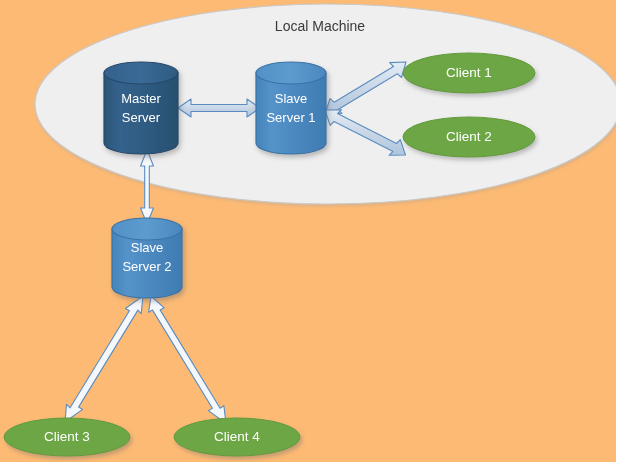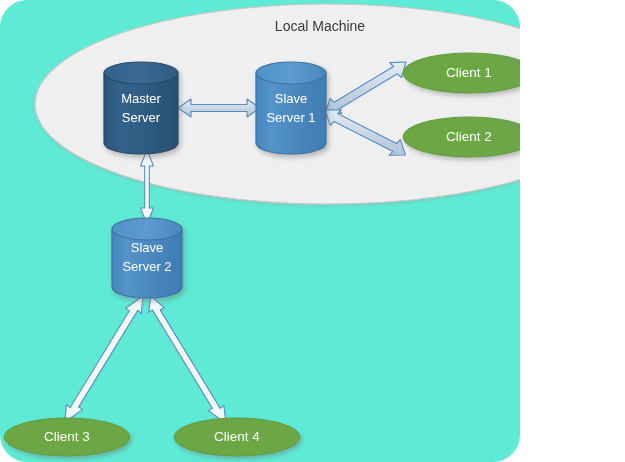--- a/index.html
+++ b/index.html
@@ -5,25 +5,24 @@
   html, body {
     margin: 0;
     padding: 0;
     background: #ffffff;
   }
   body {
     font-family: "Liberation Sans", sans-serif;
   }
   #canvas-root {
     position: relative;
-    width: 520px;
+    width: 616px;
     height: 462px;
-    background: #5eead4;
+    background: #fdba74;
     overflow: hidden;
-    border-radius: 27px;
   }
   #diagram-svg {
     position: absolute;
     left: 0;
     top: 0;
     width: 625px;
     height: 462px;
   }
   .node-label {
     font-family: "Liberation Sans", sans-serif;

